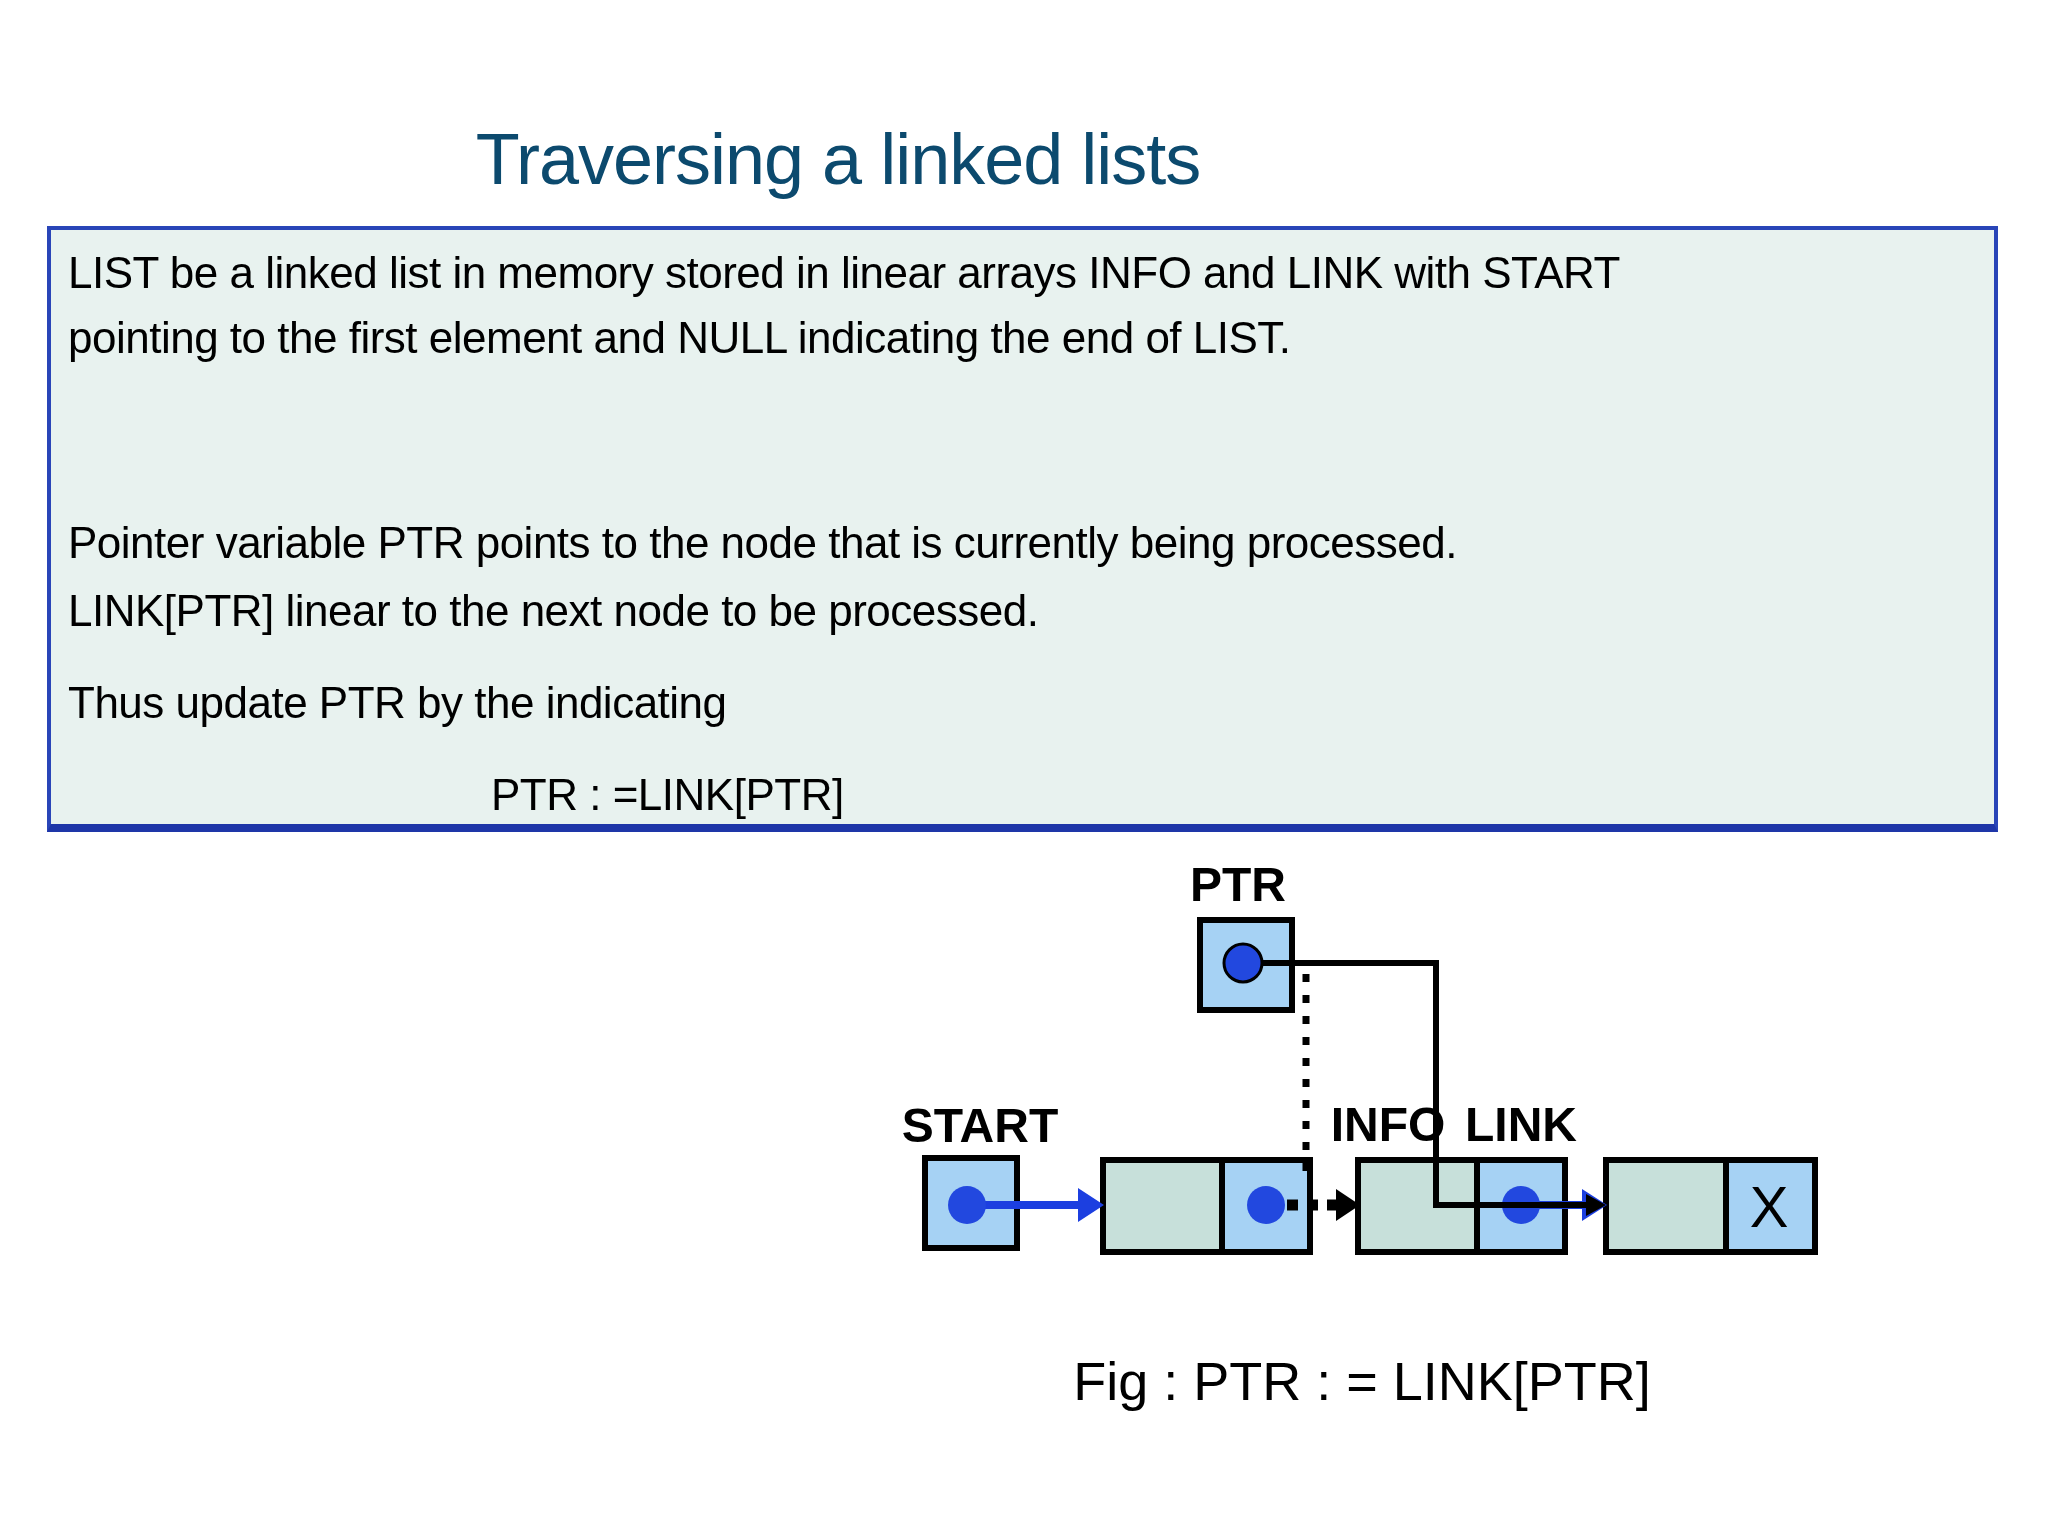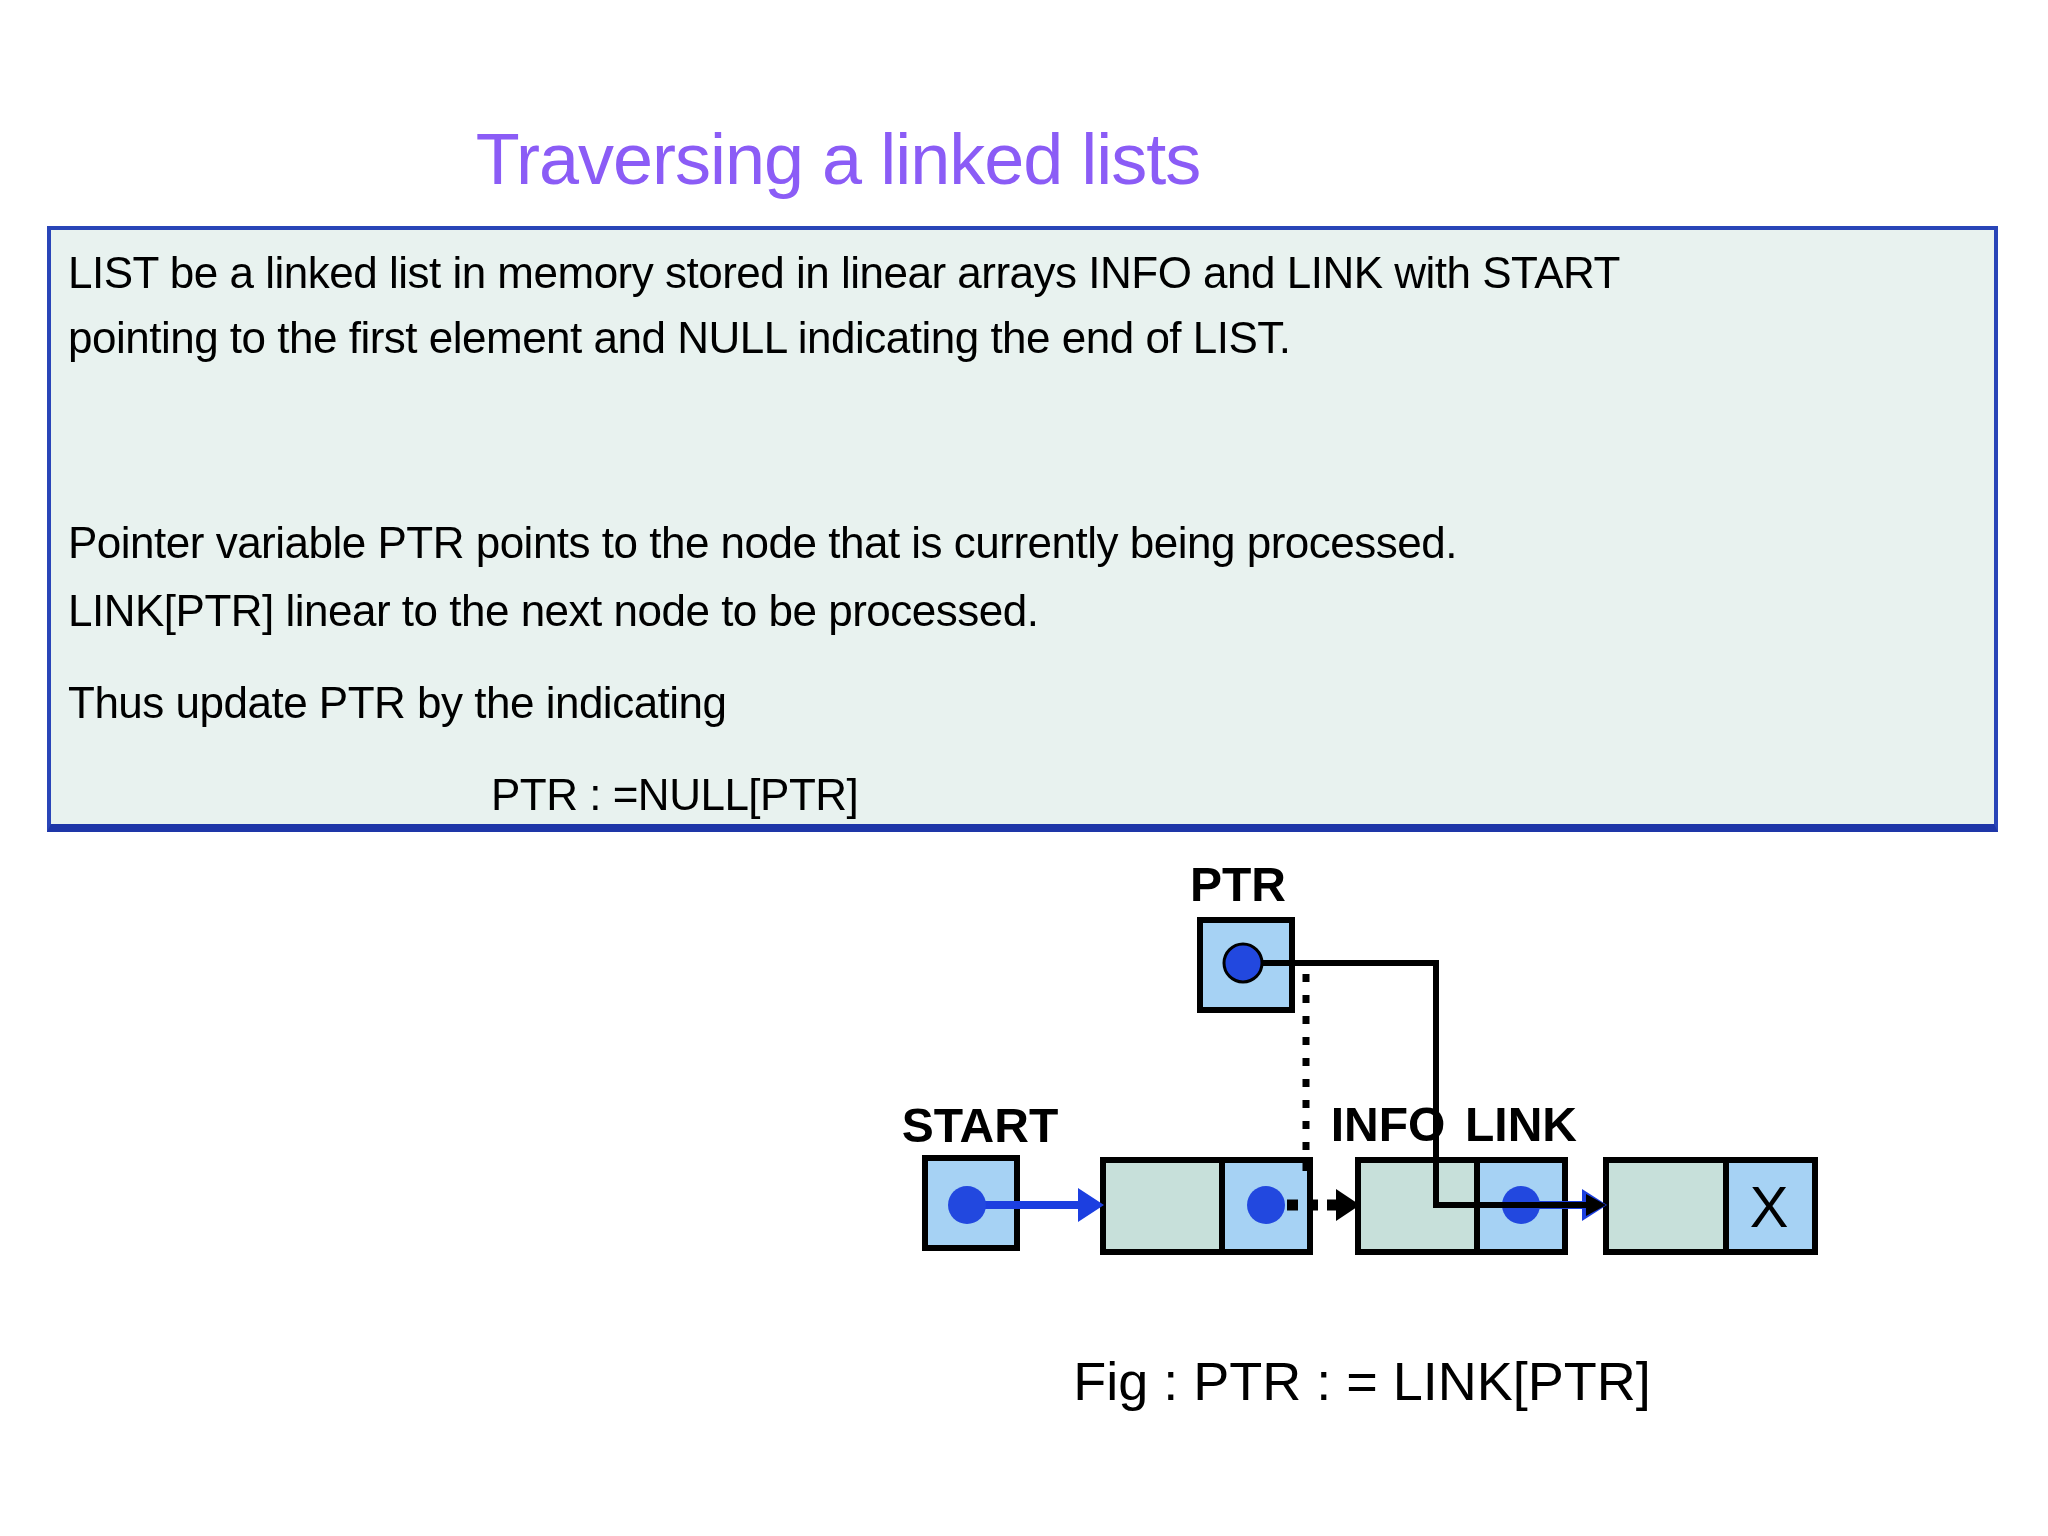--- a/index.html
+++ b/index.html
@@ -10,21 +10,21 @@
     position: relative;
     overflow: hidden;
   }
   .slide { position: absolute; inset: 0; }
   .title {
     position: absolute;
     top: 120px; left: 0; width: 1676px;
     text-align: center;
     font-size: 72px;
     line-height: 1.1;
-    color: #8b5cf6;
+    color: #0c4a6e;
     letter-spacing: -1px;
   }
   .textbox {
     position: absolute;
     left: 47px; top: 226px;
     width: 1951px; height: 606px;
     box-sizing: border-box;
     background: #e8f2ef;
     border: 4px solid #2945b8;
     border-bottom: 8px solid #1e36a8;
@@ -56,21 +56,21 @@
 <div class="slide">
 
   <div class="title">Traversing a linked lists</div>
 
   <div class="textbox">
     <div class="tb-line tb-l1">LIST be a linked list in memory stored in linear arrays INFO and LINK with START</div>
     <div class="tb-line tb-l2">pointing to the first element and NULL indicating the end of LIST.</div>
     <div class="tb-line tb-l4">Pointer variable PTR points to the node that is currently being processed.</div>
     <div class="tb-line tb-l5">LINK[PTR] linear to the next node to be processed.</div>
     <div class="tb-line tb-l6">Thus update PTR by the indicating</div>
-    <div class="tb-line tb-l7">PTR : =NULL[PTR]</div>
+    <div class="tb-line tb-l7">PTR : =LINK[PTR]</div>
   </div>
 
   <svg class="diagram-svg" width="2048" height="1536" viewBox="0 0 2048 1536">
 
     <rect x="1200" y="920" width="92" height="90" stroke="#000" stroke-width="6" fill="#a6d2f4"></rect>
 
     <rect x="925" y="1158" width="92" height="90" stroke="#000" stroke-width="6" fill="#a6d2f4"></rect>
 
     <rect x="1103" y="1160" width="119" height="92" stroke="#000" stroke-width="6" fill="#c7e0da"></rect>
     <rect x="1222" y="1160" width="88" height="92" stroke="#000" stroke-width="6" fill="#a6d2f4"></rect>

